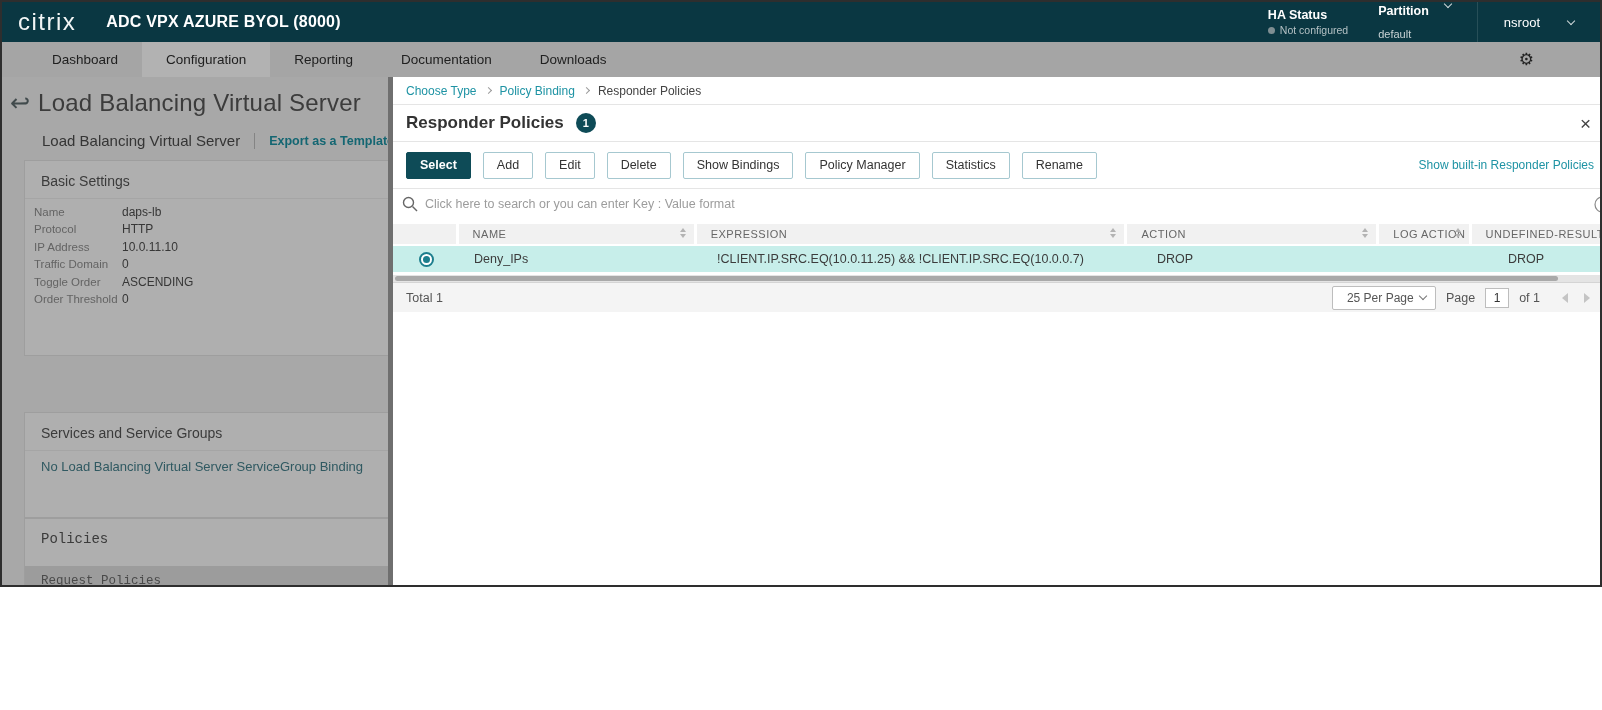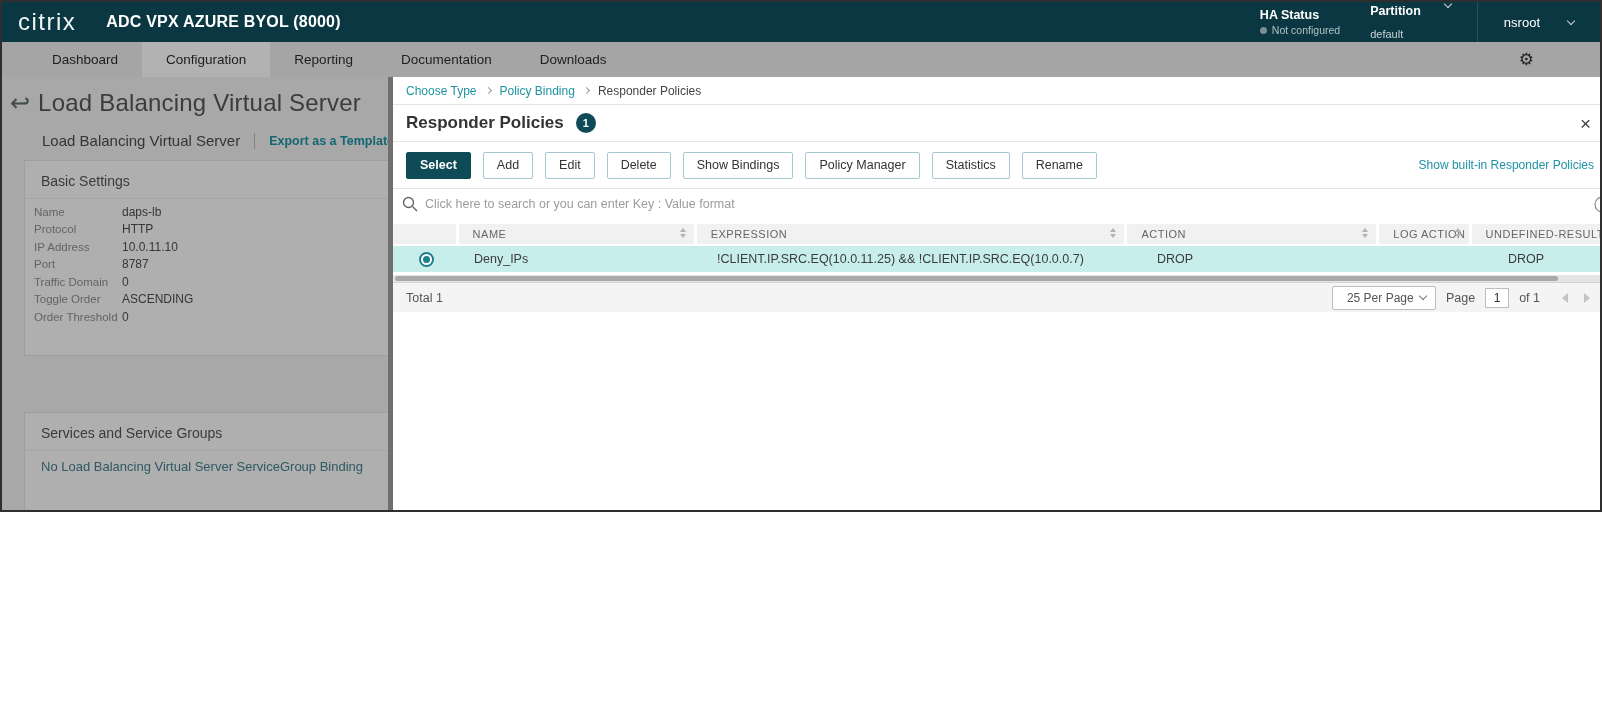--- a/index.html
+++ b/index.html
@@ -1,29 +1,29 @@
 <!DOCTYPE html>
 <html><head>
 <meta charset="utf-8">
 <style>
   * { margin:0; padding:0; box-sizing:border-box; }
   body { font-family:"Liberation Sans", sans-serif; background:#fff; }
-  .screen { position:relative; width:1602px; height:512px; border:2px solid #2e2e2e; background:#14532d; overflow:hidden; }
+  .screen { position:relative; width:1602px; height:587px; border:2px solid #2e2e2e; background:#14532d; overflow:hidden; }
 
   
   .top-header { position:absolute; top:0; left:0; right:0; height:40px; background:#0a3742; display:flex; align-items:center; z-index:3; }
   .logo { position:relative; color:#f2f5f5; font-size:24px; letter-spacing:1.5px; margin-left:16px; font-weight:normal; line-height:1; }
   .product-title { color:#fff; font-size:16px; font-weight:bold; margin-left:30px; letter-spacing:0.2px; }
   .header-right { margin-left:auto; display:flex; align-items:center; height:100%; }
   .ha-block { margin-right:30px; }
   .ha-label { color:#fff; font-weight:bold; font-size:12.5px; }
   .ha-value { color:#b4c1c4; font-size:10.5px; display:flex; align-items:center; gap:5px; margin-top:2px; }
   .ha-dot { width:7px; height:7px; border-radius:50%; background:#7e8e92; }
   .partition-block { margin-right:26px; }
-  .partition-top { display:flex; align-items:flex-start; gap:24px; color:#fff; font-weight:bold; font-size:12.5px; }
+  .partition-top { display:flex; align-items:flex-start; gap:16px; color:#fff; font-weight:bold; font-size:12.5px; }
   .partition-value { color:#c9d3d5; font-size:11px; margin-top:10px; }
   .header-sep { width:1px; height:40px; background:#274f58; margin-right:26px; }
   .user-block { display:flex; align-items:center; gap:28px; color:#fff; font-size:13px; margin-right:26px; }
   .chev { display:inline-block; width:6px; height:6px; border-right:1.5px solid #cfd8da; border-bottom:1.5px solid #cfd8da; transform:rotate(45deg); margin-top:-3px; }
 
   
   .nav-bar { position:absolute; top:40px; left:0; right:0; height:35px; background:#ededed; display:flex; z-index:1; }
   .tab { padding:0 24px; display:flex; align-items:center; font-size:13.5px; color:#2e2e2e; cursor:pointer; }
   .tab:first-child { margin-left:26px; }
   .tab.active { background:#ffffff; }
@@ -170,24 +170,20 @@
           </div>
         <div class="frow">
             <span class="flabel">Protocol</span>
             <span class="fvalue">HTTP</span>
           </div>
         <div class="frow">
             <span class="flabel">IP Address</span>
             <span class="fvalue">10.0.11.10</span>
           </div>
         <div class="frow">
-            <span class="flabel">Port</span>
-            <span class="fvalue">8787</span>
-          </div>
-        <div class="frow">
             <span class="flabel">Traffic Domain</span>
             <span class="fvalue">0</span>
           </div>
         <div class="frow">
             <span class="flabel">Toggle Order</span>
             <span class="fvalue">ASCENDING</span>
           </div>
         <div class="frow">
             <span class="flabel">Order Threshold</span>
             <span class="fvalue">0</span>

